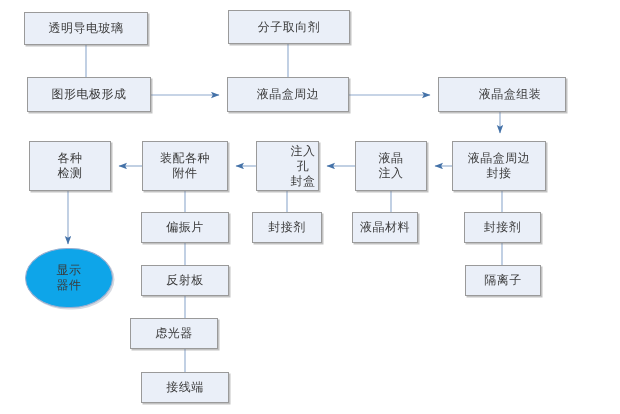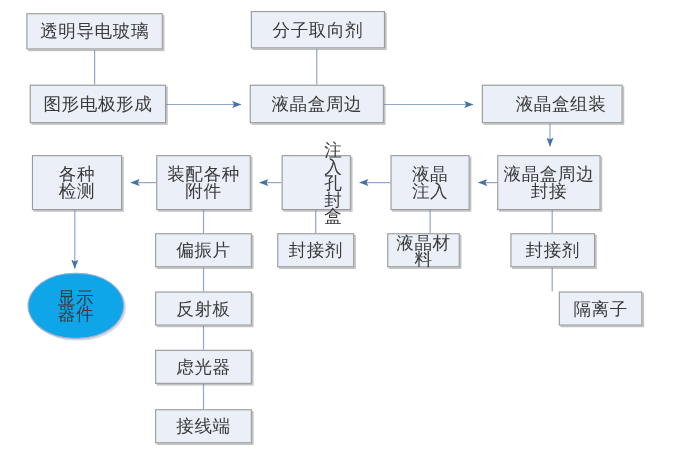--- a/index.html
+++ b/index.html
@@ -26,21 +26,21 @@
   .node {
     position: absolute;
     box-sizing: border-box;
     background: #eaeff8;
     border: 1px solid #9a9a9a;
     display: flex;
     align-items: center;
     justify-content: center;
     text-align: center;
     color: #3a3a3a;
-    font-size: 16px;
+    font-size: 12px;
     line-height: 15px;
     letter-spacing: 0.5px;
     box-shadow: 1.5px 1.5px 0 rgba(120,120,120,0.45);
     z-index: 2;
     white-space: pre-line;
   }
   .node.terminal {
     border-radius: 42px / 30px;
     background: #0ea5e9;
     border: 1px solid #9aaed0;
@@ -100,18 +100,18 @@
 注入</span></div>
       <div class="node" style="left: 452px; top: 141px; width: 94px; height: 50px;"><span class="label">液晶盒周边
 封接</span></div>
       <div class="node" style="left: 141px; top: 212px; width: 88px; height: 31px;"><span class="label">偏振片</span></div>
       <div class="node" style="left: 252px; top: 212px; width: 70px; height: 31px;"><span class="label">封接剂</span></div>
       <div class="node" style="left: 352px; top: 212px; width: 66px; height: 31px;"><span class="label">液晶材料</span></div>
       <div class="node" style="left: 464px; top: 212px; width: 77px; height: 31px;"><span class="label">封接剂</span></div>
       <div class="node terminal" style="left: 25px; top: 248px; width: 88px; height: 60px;"><span class="label">显示
 器件</span></div>
       <div class="node" style="left: 141px; top: 265px; width: 88px; height: 31px;"><span class="label">反射板</span></div>
-      <div class="node" style="left: 465px; top: 265px; width: 76px; height: 31px; margin-left: 43px;"><span class="label">隔离子</span></div>
-      <div class="node" style="left: 141px; top: 318px; width: 88px; height: 31px;"><span class="label">虑光器</span></div>
+      <div class="node" style="left: 465px; top: 265px; width: 76px; height: 31px;"><span class="label">隔离子</span></div>
+      <div class="node" style="left: 130px; top: 318px; width: 88px; height: 31px;"><span class="label">虑光器</span></div>
       <div class="node" style="left: 141px; top: 372px; width: 88px; height: 31px;"><span class="label">接线端</span></div>
     </div>
 
 </div>
 
 </body></html>

